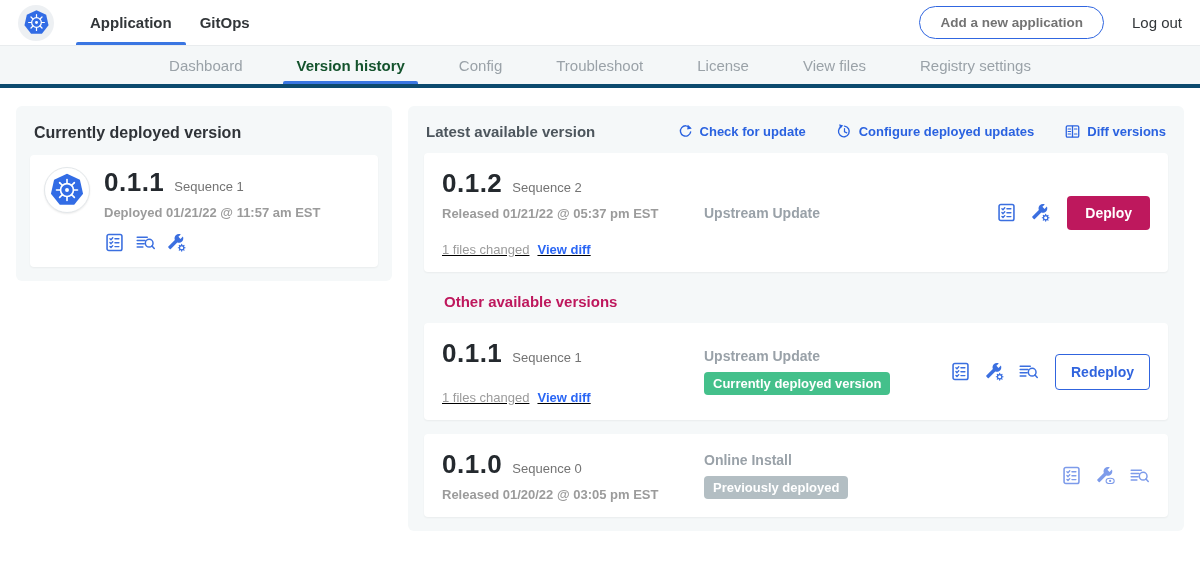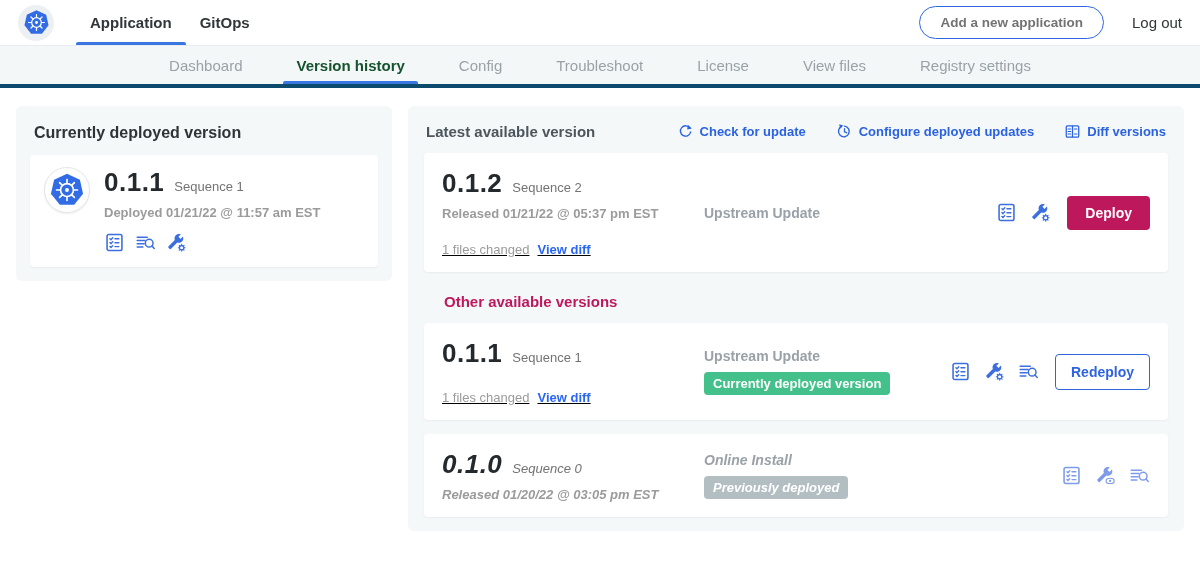--- a/index.html
+++ b/index.html
@@ -74,21 +74,21 @@
     padding:4px 9px; border-radius:4px; }
   .badge.green { background:#44c08b; }
   .badge.gray { background:#b3bec3; }
   .vc-actions { display:flex; align-items:center; gap:13px; }
   .btn-solid { background:#be185d; color:#fff; border:none; font-size:14px; font-weight:700;
     border-radius:4px; padding:9px 18px; cursor:pointer; font-family:inherit; margin-left:3px; }
   .btn-outline { background:#fff; color:#3064de; border:1px solid #3064de; font-size:14px;
     font-weight:700; border-radius:4px; padding:9px 15px; cursor:pointer; font-family:inherit;
     margin-left:3px; }
   .other-header { font-size:15px; color:#be185d; font-weight:600; margin:21px 20px 13px; }
-  .version-card + .version-card { margin-top:14px;font-style:italic; }
+  .version-card + .version-card { margin-top:14px; }
 </style>
 </head>
 <body>
 
 <svg width="0" height="0" style="position:absolute" aria-hidden="true">
   <defs>
     <symbol id="i-k8s" viewBox="0 0 24 24">
       <polygon points="12,1.1 20.6,5.2 22.7,14.5 16.8,21.9 7.2,21.9 1.3,14.5 3.4,5.2" fill="#326ce5"></polygon>
       <g stroke="#fff" fill="none" stroke-width="1.1" stroke-linecap="round">
         <circle cx="12" cy="12" r="4.3"></circle>

